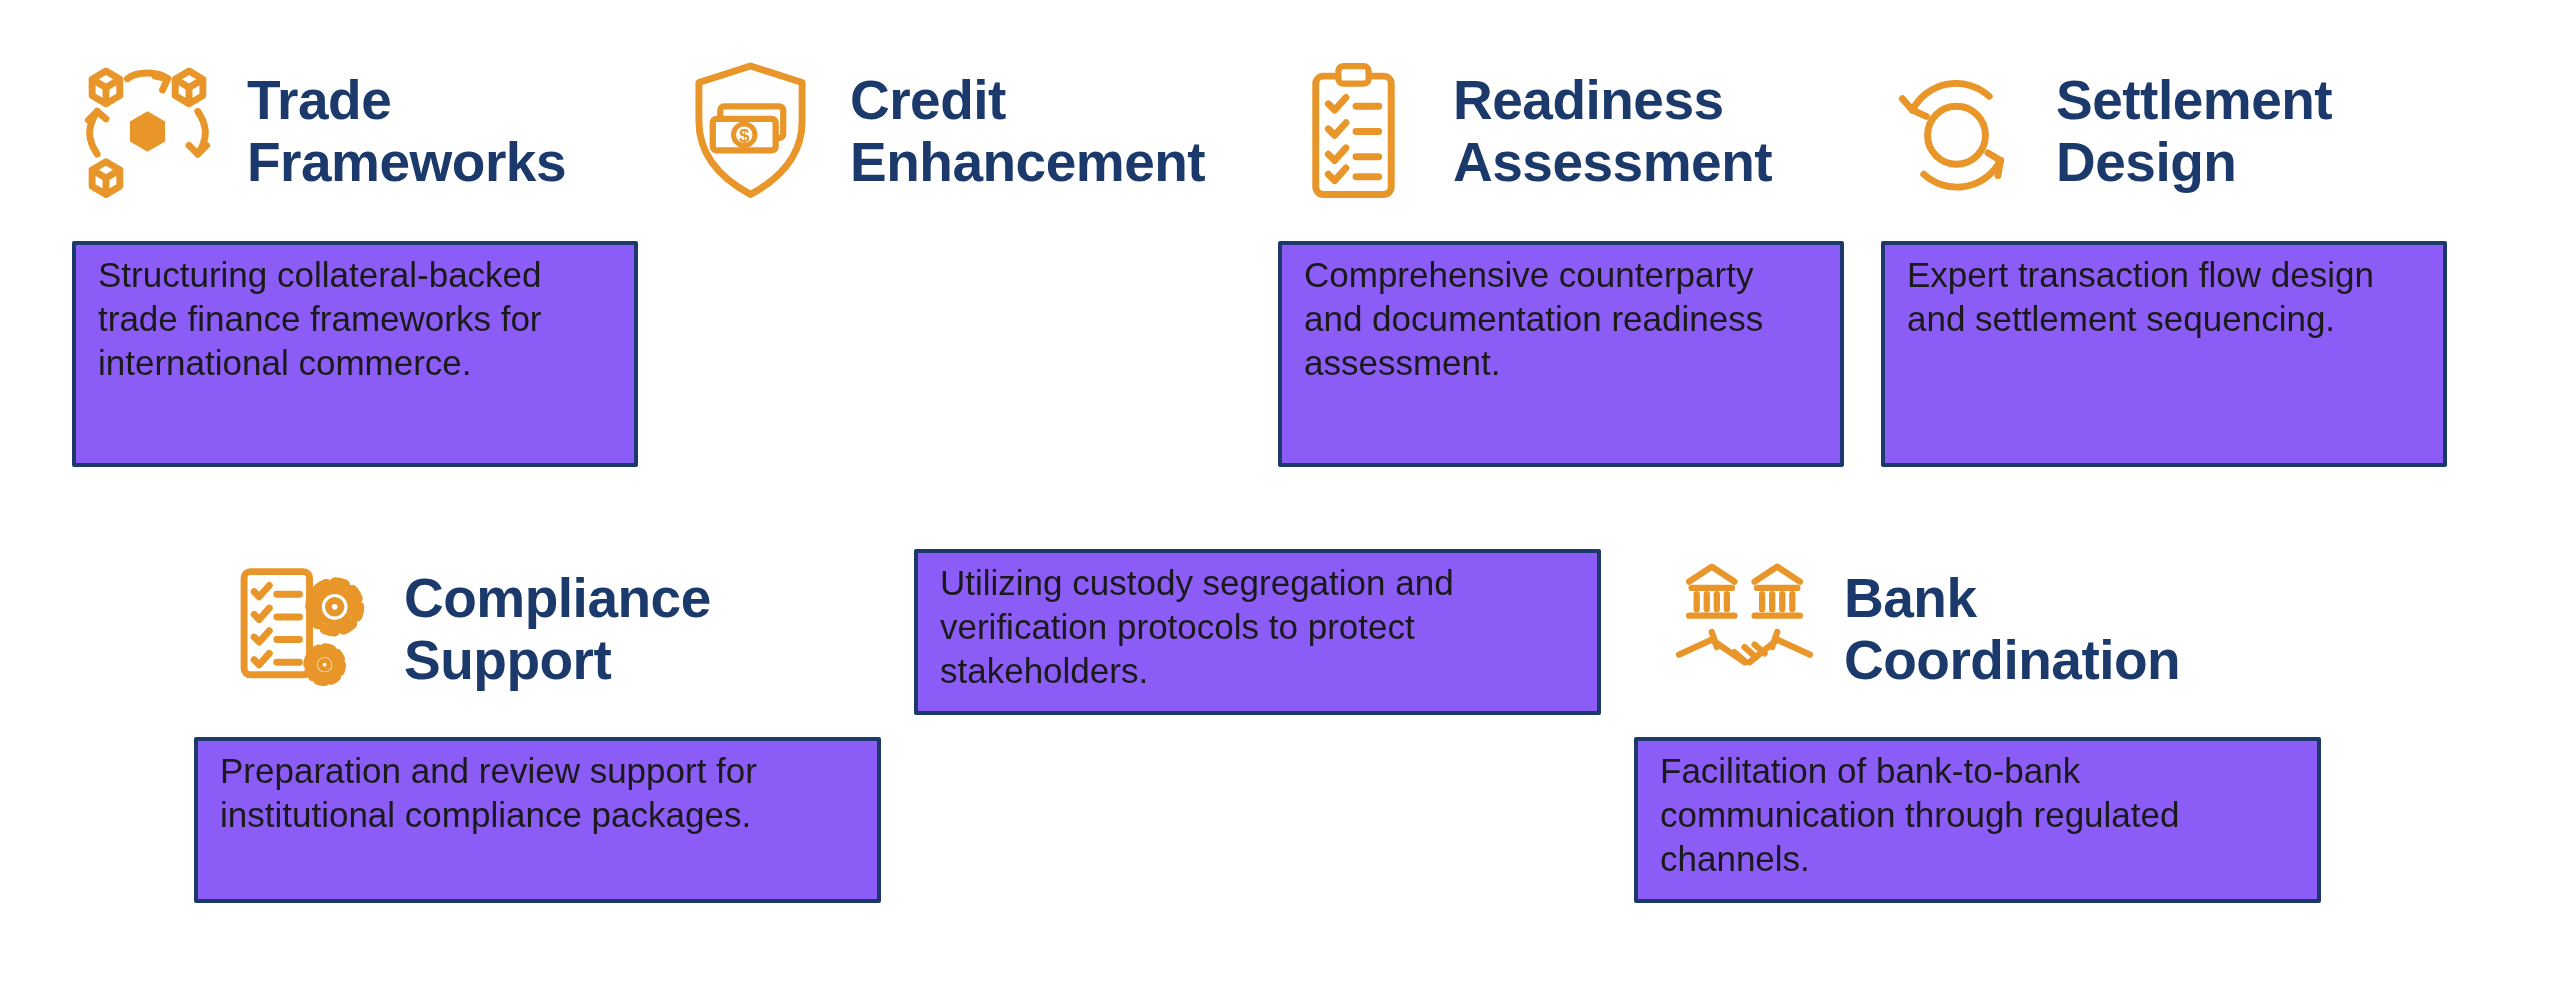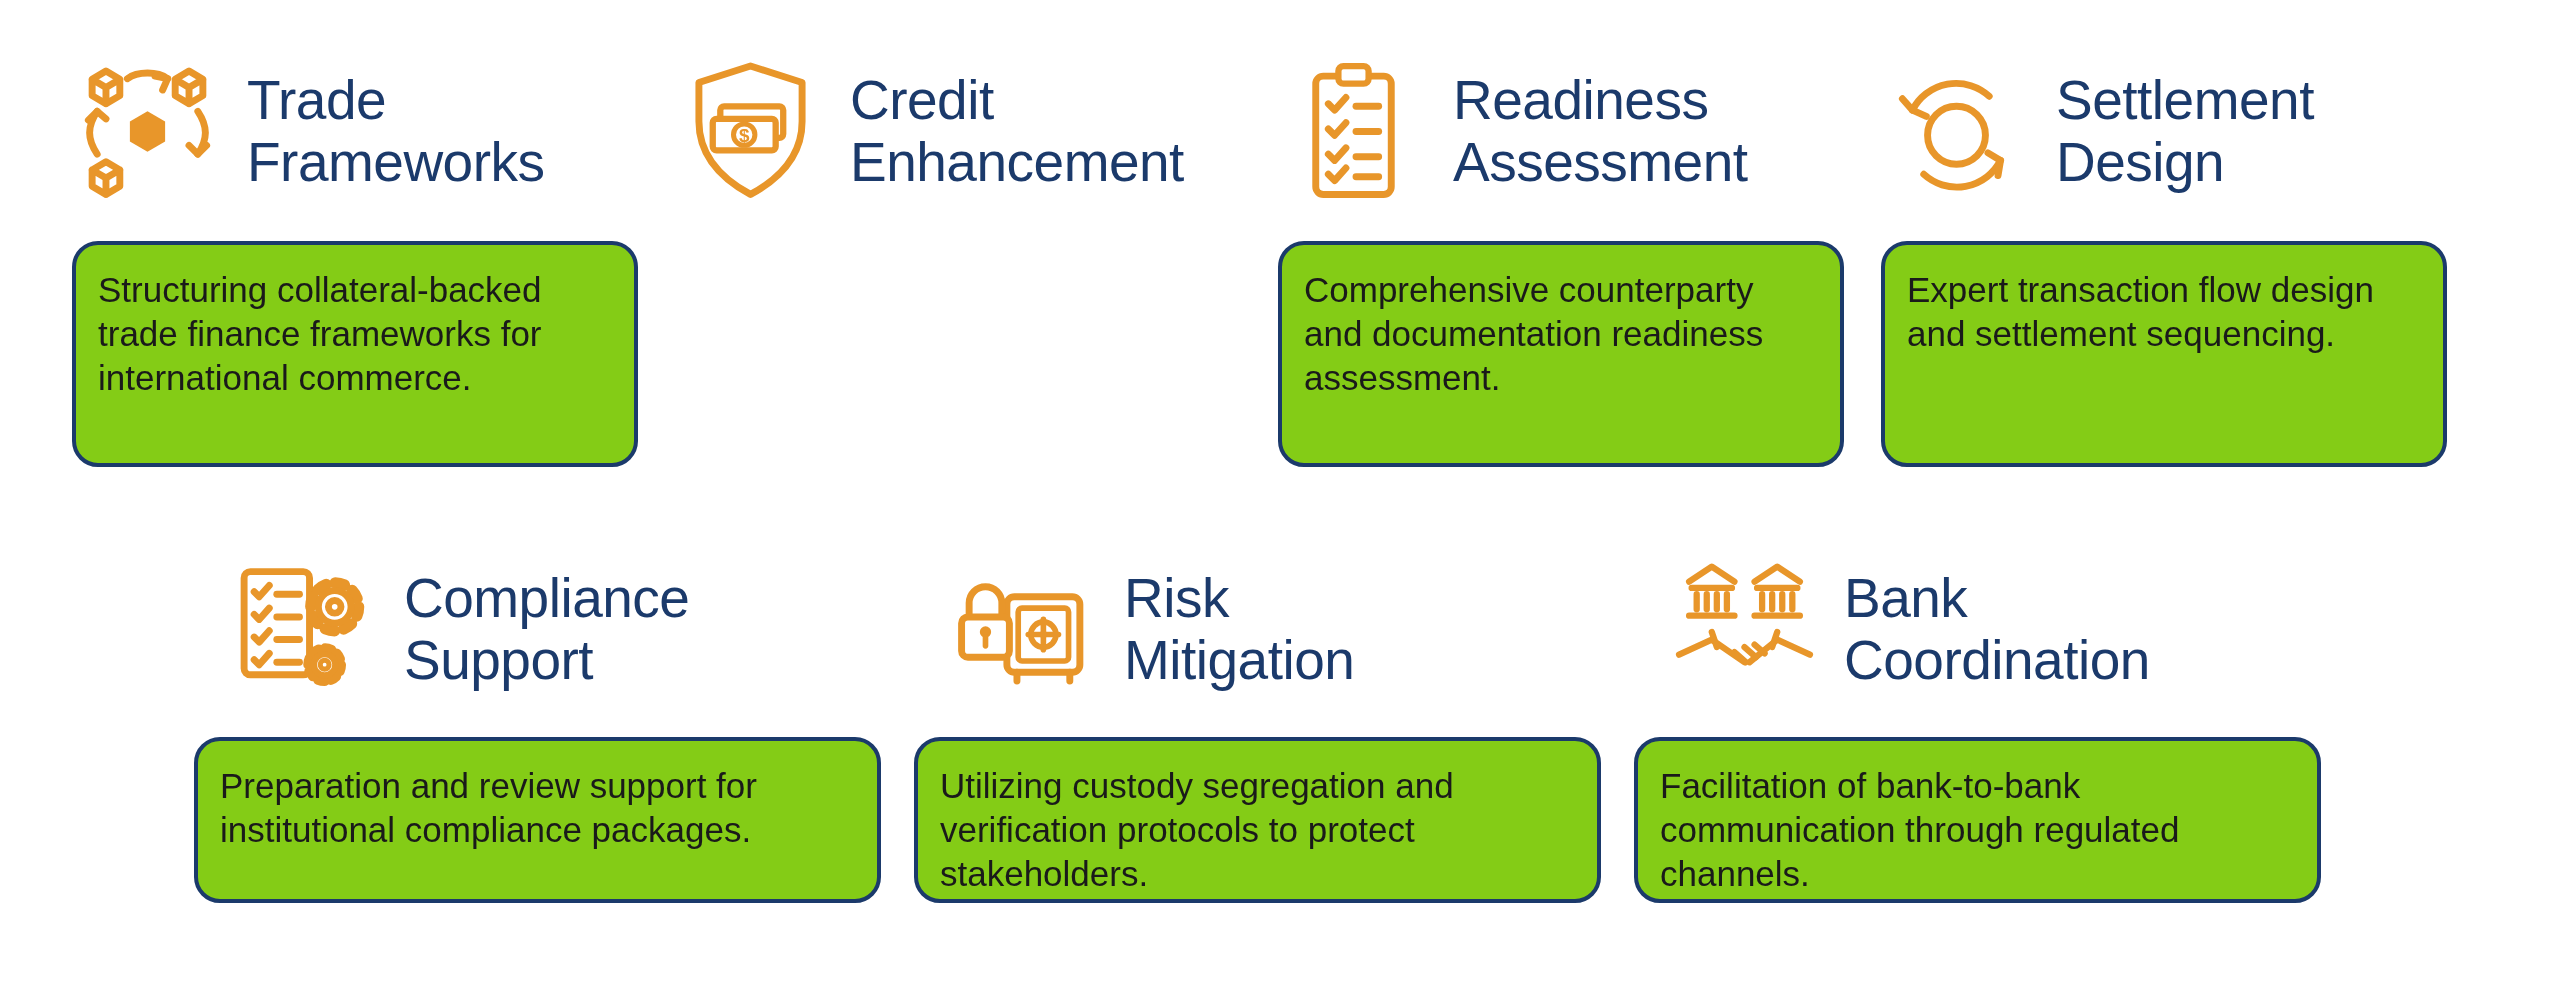--- a/index.html
+++ b/index.html
@@ -50,30 +50,30 @@
   .card-icon svg {
     width: 100%;
     height: 100%;
     display: block;
   }
   .card-title {
     width: min-content;
     margin: 0;
     font-size: 55px;
     line-height: 1.12;
-    font-weight: 400;
+    font-weight: 700;
     letter-spacing: -0.5px;
     color: var(--navy, #1B3A6B);
   }
   .card-box {
     border: 4.6px solid var(--navy, #1B3A6B);
-    border-radius: 26px;
-    padding: 23px 22px;
+    border-radius: 2px;
+    padding: 8px 22px;
     box-sizing: border-box;
-    background: #84cc16;
+    background: #8b5cf6;
   }
   .card.top .card-box { height: 226px; }
   .card.bottom .card-box { height: 166px; }
   .card-desc {
     margin: 0;
     font-size: 35px;
     line-height: 1.25;
     color: var(--text, #1a1a1a);
   }
 </style>
@@ -199,39 +199,20 @@
           </svg>
         </span>
         <h2 class="card-title">Compliance Support</h2>
       </div>
       <div class="card-box">
         <p class="card-desc">Preparation and review support for institutional compliance packages.</p>
       </div>
     </section>
 
     <section class="card bottom">
-      <div class="card-header">
-        <span class="card-icon">
-          <svg viewBox="0 0 120 120">
-            <g fill="none" stroke="currentColor" stroke-width="5.5" stroke-linecap="round" stroke-linejoin="round">
-              <rect x="46" y="34" width="58" height="60" rx="6"></rect>
-              <rect x="55" y="43" width="40" height="42" rx="3" stroke-width="4.5"></rect>
-              <circle cx="75" cy="64" r="10" stroke-width="4.5"></circle>
-              <path d="M75 52 V76 M63 64 H87" stroke-width="4.5"></path>
-              <circle cx="75" cy="64" r="3" fill="currentColor" stroke="none"></circle>
-              <path d="M54 94 v7 M96 94 v7"></path>
-              <path d="M16 50 V39 a13 13 0 0 1 26 0 V50"></path>
-              <rect x="10" y="50" width="38" height="32" rx="5" fill="#ffffff"></rect>
-              <circle cx="29" cy="62" r="4.5" fill="currentColor" stroke="none"></circle>
-              <path d="M29 66 V73" stroke-width="4.5"></path>
-            </g>
-          </svg>
-        </span>
-        <h2 class="card-title">Risk Mitigation</h2>
-      </div>
       <div class="card-box">
         <p class="card-desc">Utilizing custody segregation and verification protocols to protect stakeholders.</p>
       </div>
     </section>
 
     <section class="card bottom">
       <div class="card-header">
         <span class="card-icon">
           <svg viewBox="0 0 120 120">
             <g fill="none" stroke="currentColor" stroke-width="5" stroke-linecap="round" stroke-linejoin="round">

